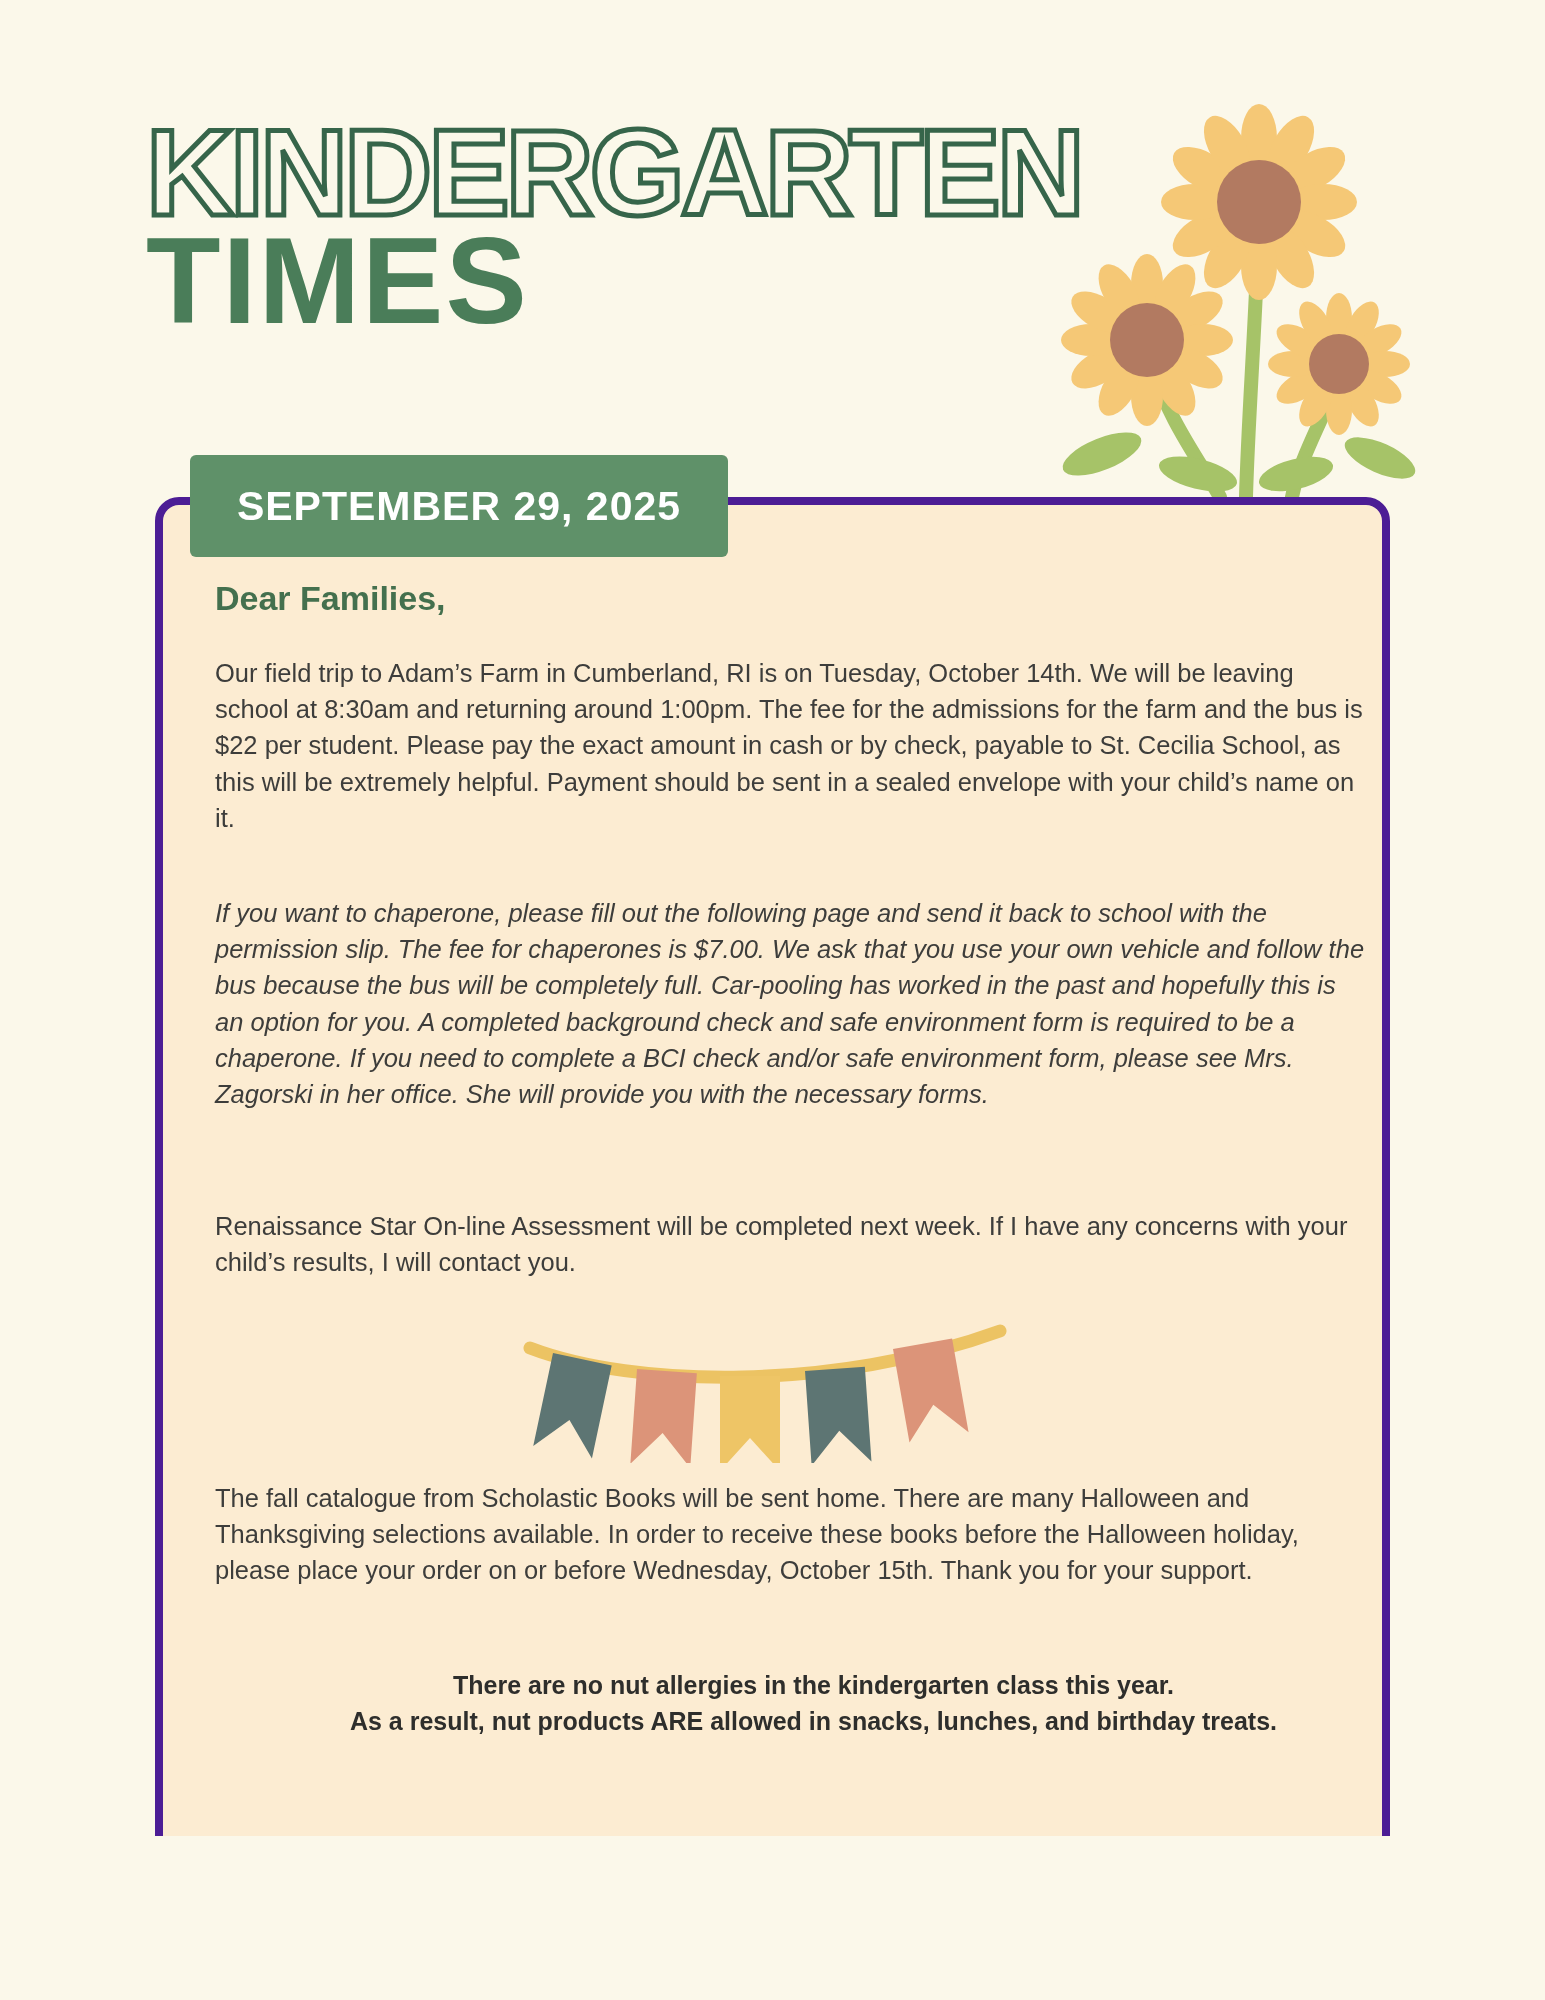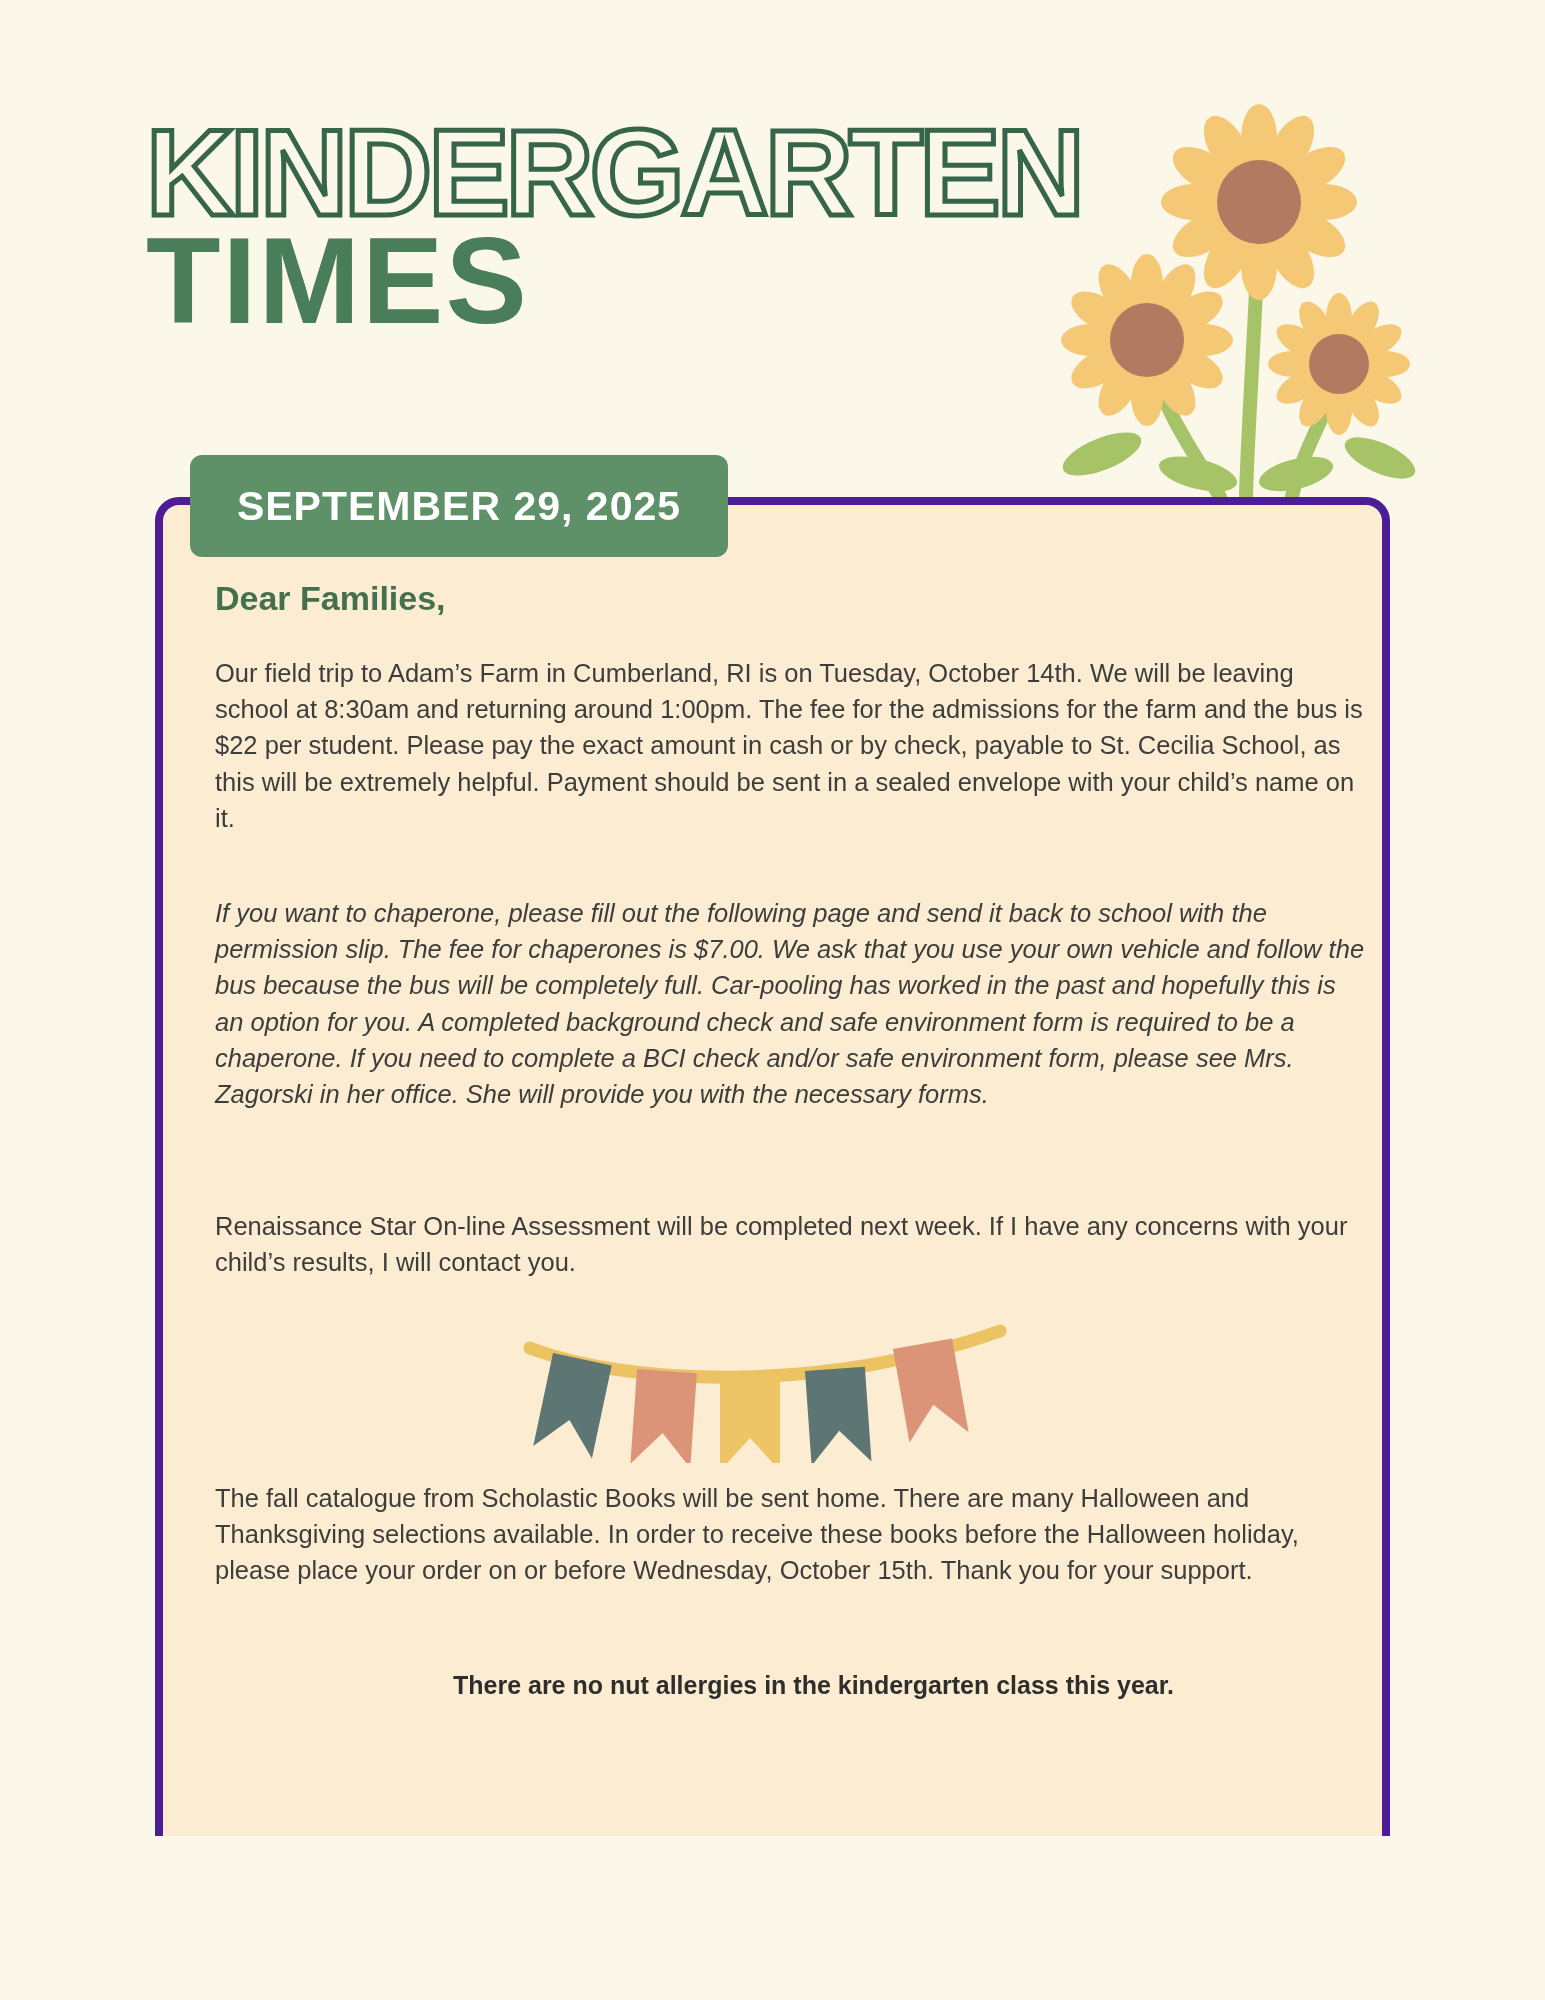--- a/index.html
+++ b/index.html
@@ -24,21 +24,21 @@
   .title-solid{
     position:absolute;left:146px;top:220px;
     font-size:122px;font-weight:700;letter-spacing:2px;line-height:1;
     color:#4a7d59;white-space:nowrap;
   }
   
   .sunflowers{position:absolute;left:1050px;top:92px;}
   
   .date-badge{
     position:absolute;left:190px;top:455px;width:538px;height:102px;
-    background:#5f9169;border-radius:12px;
+    background:#5f9169;border-radius:6px;
     display:flex;align-items:center;justify-content:center;
     z-index:3;
   }
   .date-badge span{
     color:#ffffff;font-size:41px;font-weight:700;letter-spacing:1px;
   }
   
   .panel{
     position:absolute;left:155px;top:497px;width:1235px;height:1368px;
     box-sizing:border-box;
@@ -164,17 +164,18 @@
         <polygon points="0,0 60,0 60,95 30,62 0,95" transform="translate(205,83)" fill="#eec566"></polygon>
         <polygon points="0,0 60,0 60,95 30,62 0,95" transform="translate(290,78) rotate(-4)" fill="#5d7573"></polygon>
         <polygon points="0,0 60,0 60,95 30,62 0,95" transform="translate(378,56) rotate(-10)" fill="#dc9479"></polygon>
       </svg>
     </div>
 
     <div class="para para-scholastic">The fall catalogue from Scholastic Books will be sent home. There are many Halloween and Thanksgiving selections available. In order to receive these books before the Halloween holiday, please place your order on or before Wednesday, October 15th. Thank you for your support.</div>
 
     <div class="nut-note">
       <div>There are no nut allergies in the kindergarten class this year.</div>
+      <div>As a result, nut products ARE allowed in snacks, lunches, and birthday treats.</div>
     </div>
 
   </div>
 
 </div>
 
 </body></html>

